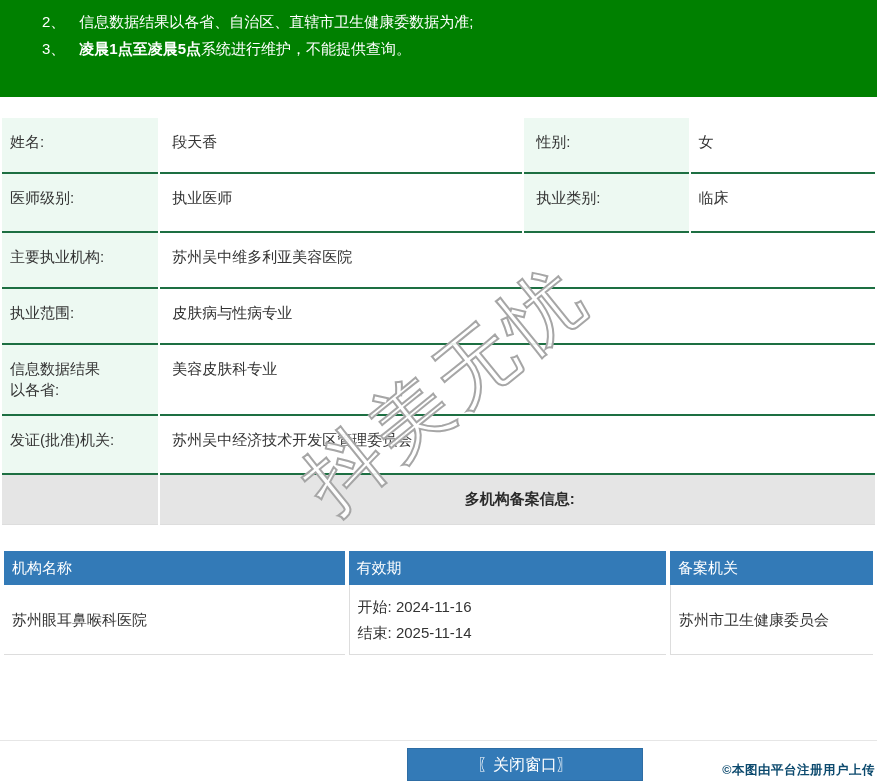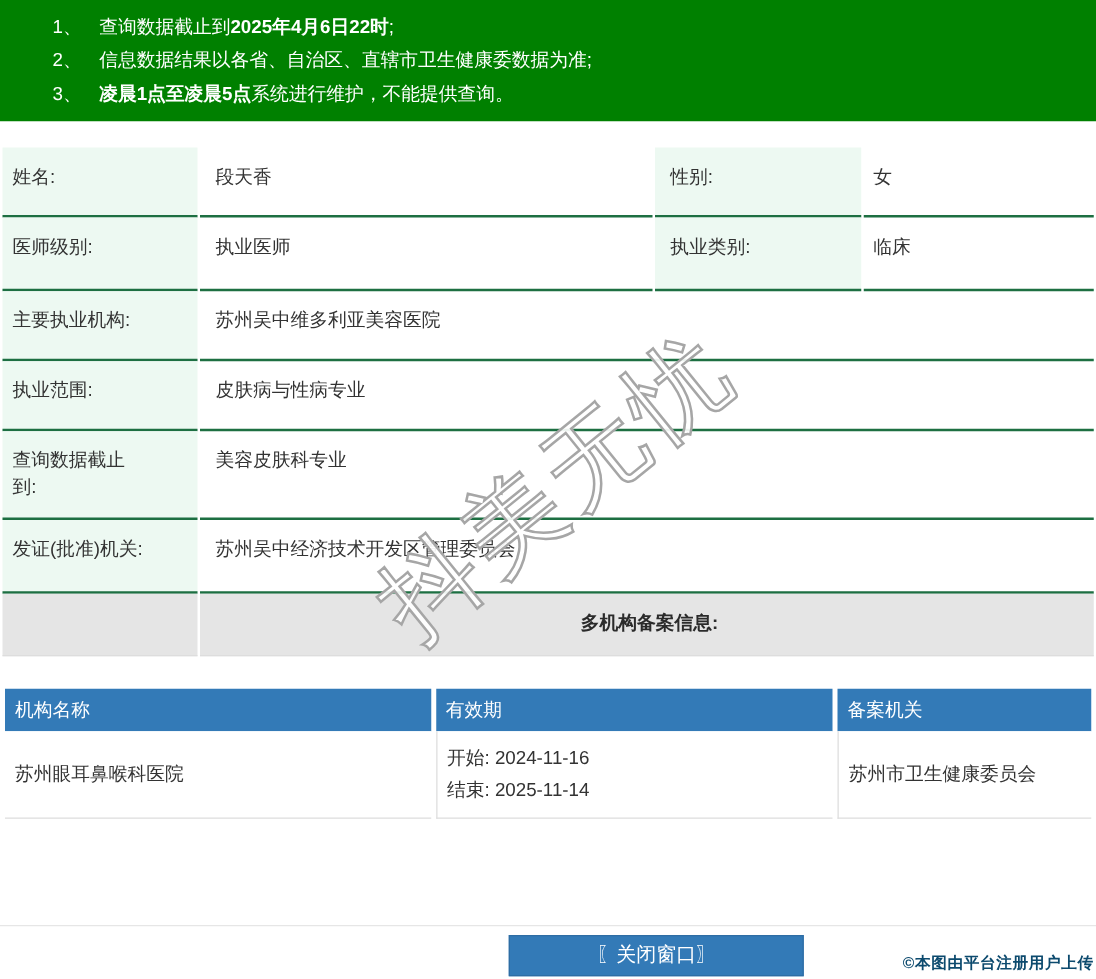--- a/index.html
+++ b/index.html
@@ -88,21 +88,20 @@
     font-size:78px;letter-spacing:6px;white-space:nowrap;
     color:rgba(255,255,255,0.92);
     -webkit-text-stroke:2px #a6a6a6;
     pointer-events:none;
   }
 </style>
 </head>
 <body>
 
 <div class="banner">
-  <div class="line"><span class="num">1、</span><span>查询数据截止到</span><span class="b">2025年4月6日22时</span><span>;</span></div>
   <div class="line"><span class="num">2、</span><span>信息数据结果以各省、自治区、直辖市卫生健康委数据为准;</span></div>
   <div class="line"><span class="num">3、</span><span class="b">凌晨1点至凌晨5点</span><span>系统进行维护，不能提供查询。</span></div>
 </div>
 
 <table class="info">
   <tbody>
       <tr class="r-name">
     <td class="lbl lbl1">姓名:</td>
     <td class="val1">段天香</td>
     <td class="lbl lbl2">性别:</td>
@@ -116,21 +115,21 @@
   </tr>
   <tr class="r-mainorg">
     <td class="lbl lbl1">主要执业机构:</td>
     <td class="val1" colspan="3">苏州吴中维多利亚美容医院</td>
   </tr>
   <tr class="r-scope">
     <td class="lbl lbl1">执业范围:</td>
     <td class="val1" colspan="3">皮肤病与性病专业</td>
   </tr>
   <tr class="r-cosmetic">
-    <td class="lbl lbl1">查询数据截止到:</td>
+    <td class="lbl lbl1">信息数据结果以各省:</td>
     <td class="val1" colspan="3">美容皮肤科专业</td>
   </tr>
   <tr class="r-issuer">
     <td class="lbl lbl1">发证(批准)机关:</td>
     <td class="val1" colspan="3">苏州吴中经济技术开发区管理委员会</td>
   </tr>
   <tr class="r-section">
     <td class="lbl1"></td>
     <td class="section-cell" colspan="3">多机构备案信息:</td>
   </tr>

